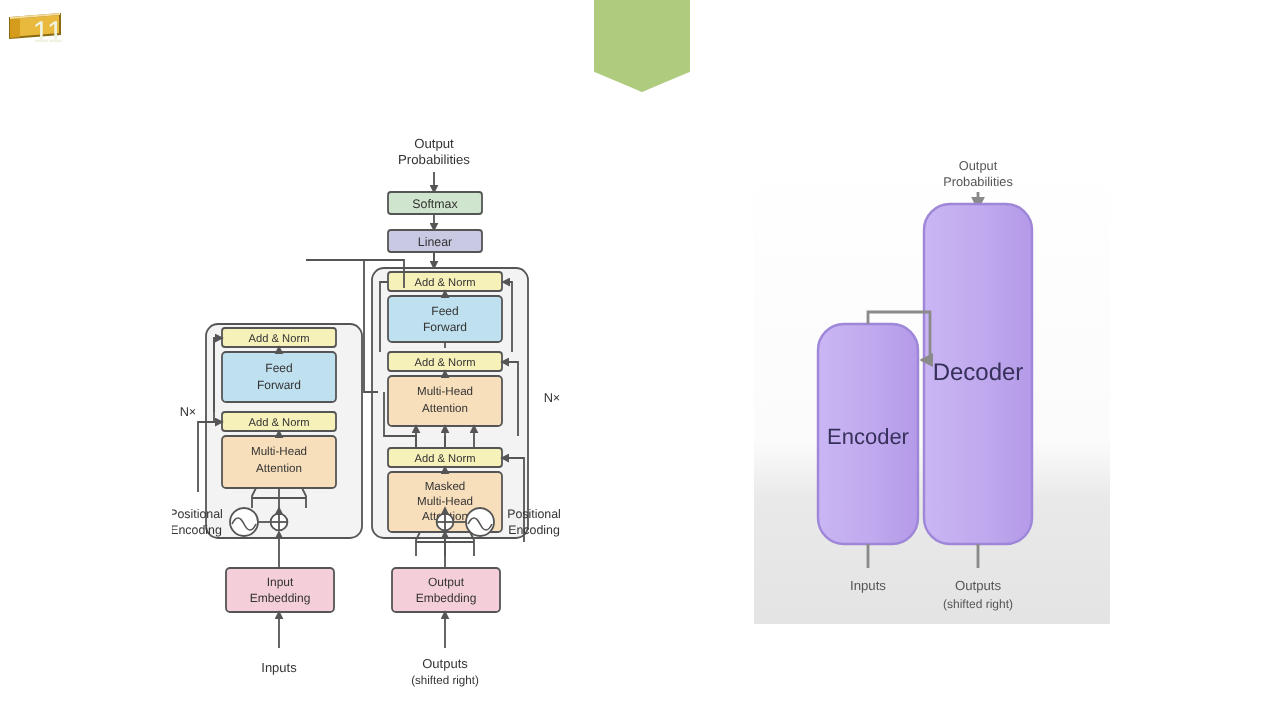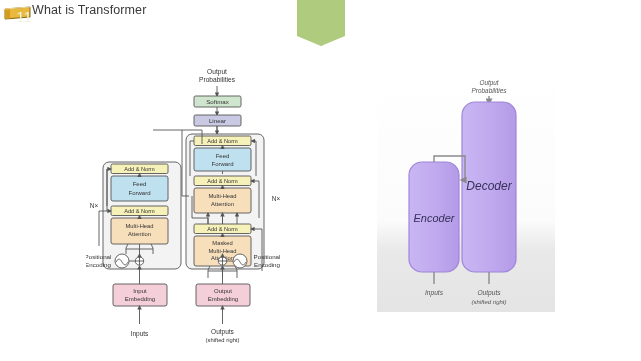--- a/index.html
+++ b/index.html
@@ -29,34 +29,33 @@
     position:absolute;left:0;top:8px;width:48px;text-align:center;
     font-size:15px;color:#eef3e2;
   }
 
   
   .arch{position:absolute;left:86px;top:56px;width:210px;height:290px;}
   .arch svg{display:block;}
 
   
   .simple{
-    position:absolute;left:377px;top:72px;width:178px;height:240px;font-style:italic;
+    position:absolute;left:377px;top:72px;width:178px;height:240px;
   }
   .simple svg{display:block;}
 </style>
 </head>
 <body>
 
 <div class="titlebar">
   <svg class="ribbon-icon" viewBox="0 0 28 14">
     <path d="M1 3 L26 1 L26 11 L1 13 Z" fill="#e8b93c" stroke="#8a6a12" stroke-width="1"></path>
     <path d="M1 3 L6 3.6 L6 12.5 L1 13 Z" fill="#d49b1c"></path>
     <path d="M1 3 L26 1" stroke="#f6dd9a" stroke-width="1" fill="none"></path>
   </svg>
-  <div class="title-text">What is Transformer</div>
 </div>
 
 <div class="pennant"></div>
 <div class="pennant-num">11</div>
 
 <div class="arch">
 <svg width="210" height="290" viewBox="0 0 210 290" xmlns="http://www.w3.org/2000/svg">
   <defs>
     <marker id="ah" markerWidth="5" markerHeight="5" refX="4" refY="2.5" orient="auto">
       <path d="M0,0 L5,2.5 L0,5 z" fill="#555"></path>

